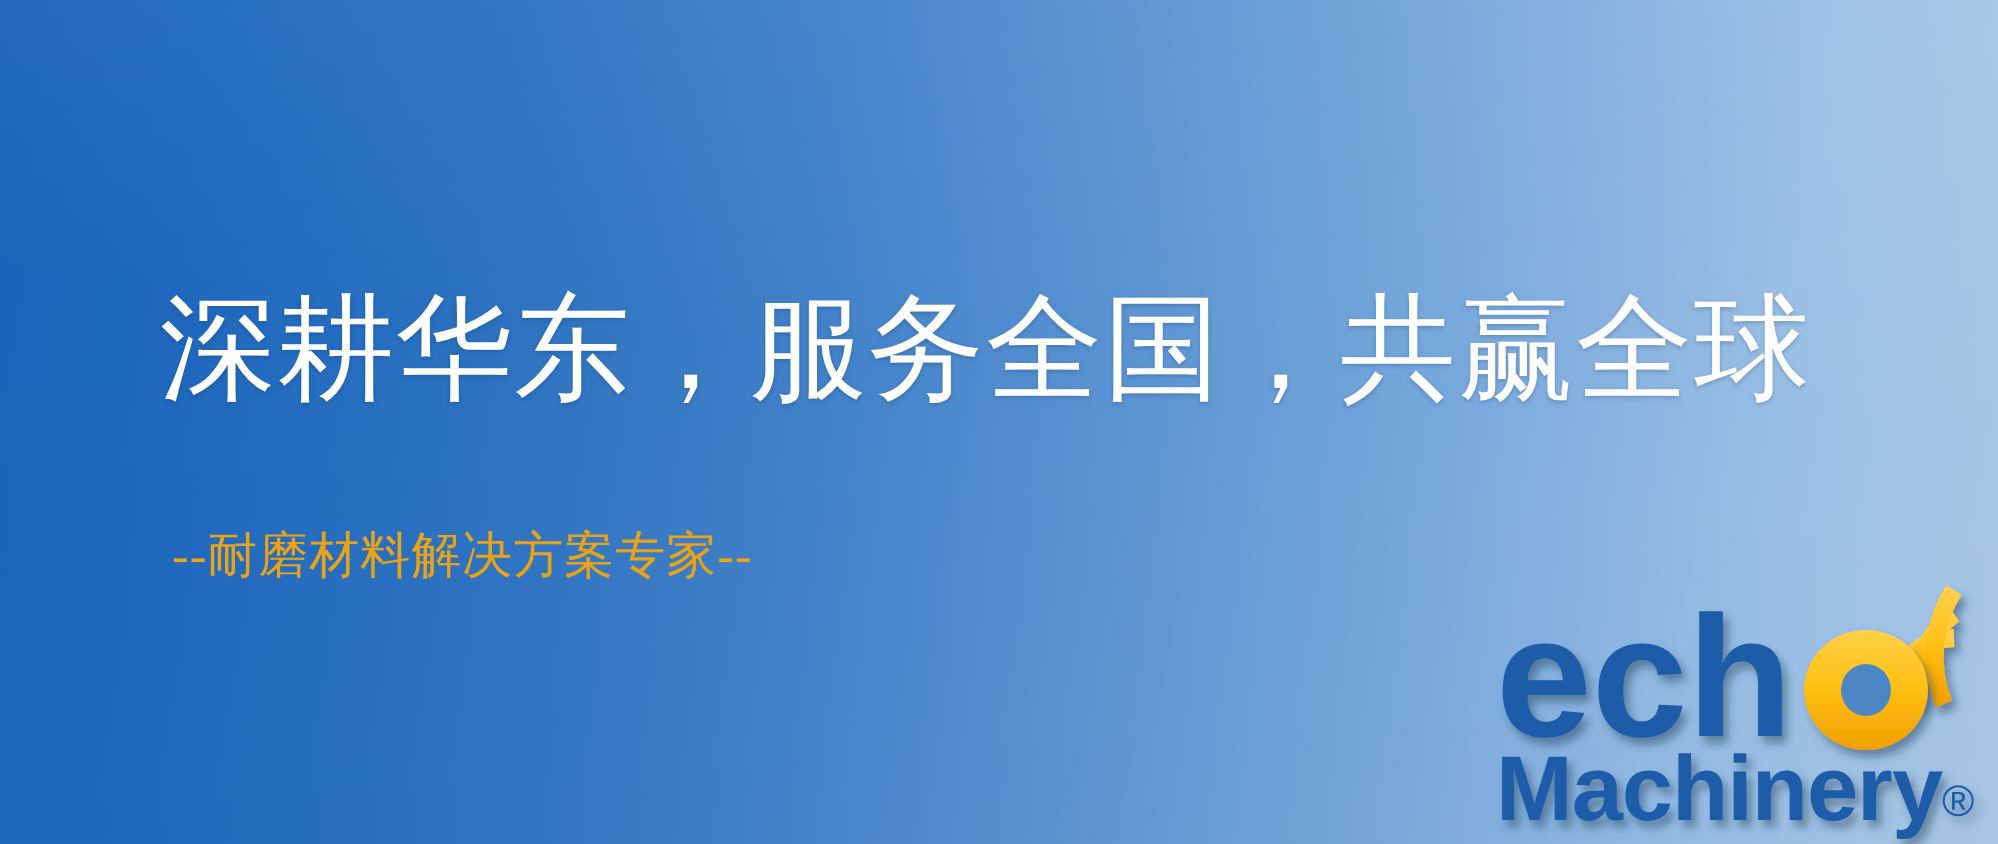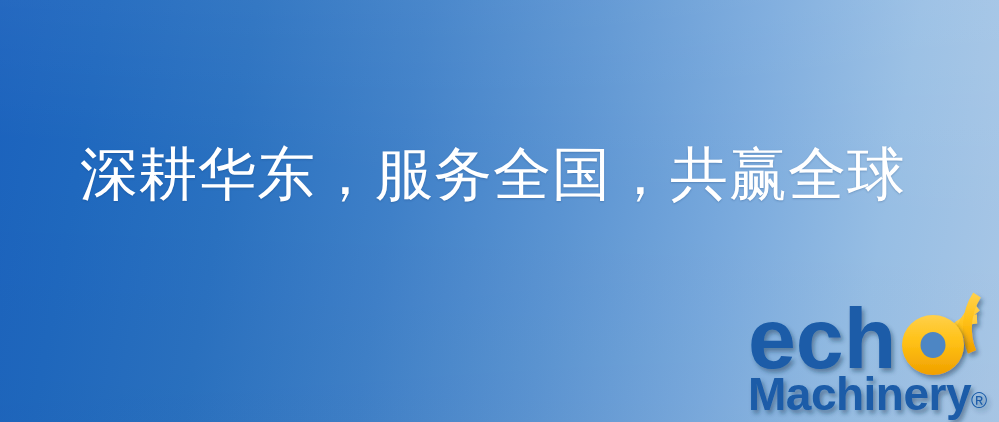--- a/index.html
+++ b/index.html
@@ -108,20 +108,21 @@
 </style>
 </head>
 <body>
 
 <div class="banner">
 
   <div class="banner-sheen"></div>
 
   <h1 class="headline">深耕华东，服务全国，共赢全球</h1>
 
+  <p class="subtitle">--耐磨材料解决方案专家--</p>
 
   <div class="logo">
     <svg viewBox="0 0 251 126" xmlns="http://www.w3.org/2000/svg" aria-label="echo Machinery">
       <defs>
         <filter id="logoShadow" x="-25%" y="-25%" width="160%" height="170%">
           <feDropShadow dx="2.5" dy="3.5" stdDeviation="2.2" flood-color="#15304f" flood-opacity="0.45"></feDropShadow>
         </filter>
         <linearGradient id="goldGrad" x1="0" y1="0" x2="0" y2="1">
           <stop offset="0%" stop-color="#FFD04A"></stop>
           <stop offset="45%" stop-color="#FFC115"></stop>

